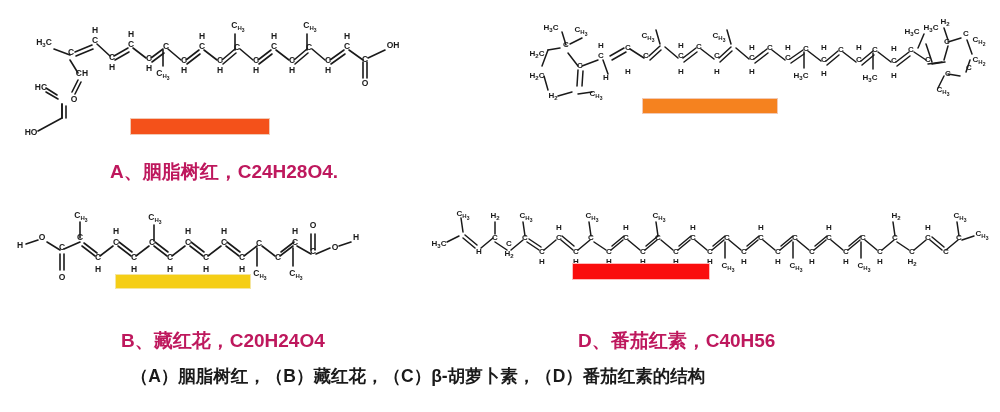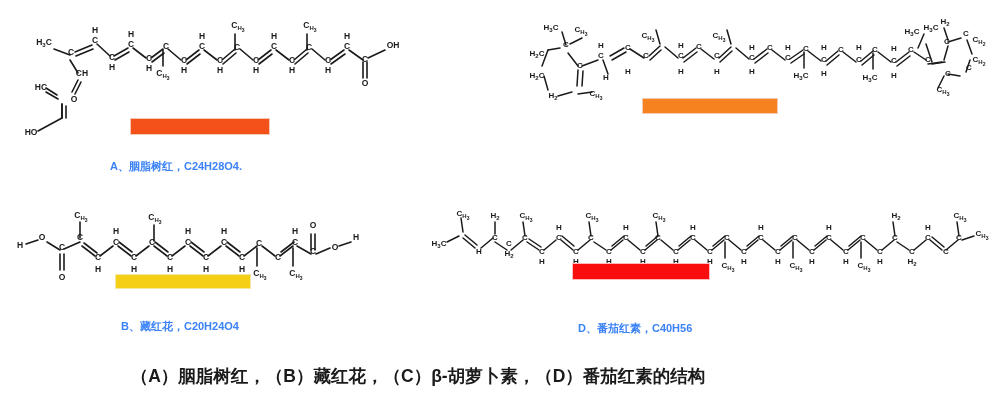--- a/index.html
+++ b/index.html
@@ -3,21 +3,21 @@
 <meta charset="utf-8">
 <style>
   html,body{margin:0;padding:0;background:#ffffff;}
   body{width:1000px;height:412px;position:relative;overflow:hidden;
        font-family:"Liberation Sans","DejaVu Sans",sans-serif;}
   .figure{position:absolute;left:0;top:0;width:1000px;height:412px;background:#fff;}
   .panel{position:absolute;}
   .struct{position:absolute;left:0;top:0;}
   .struct svg{display:block;}
   .colorbar{position:absolute;border:1px solid #f2c9b4;box-sizing:border-box;}
-  .cap{position:absolute;color:#3b82f6;font-weight:bold;font-size:11px;
+  .cap{position:absolute;color:#be185d;font-weight:bold;font-size:19px;
        white-space:nowrap;letter-spacing:0px;}
   .figcaption{position:absolute;left:0;top:364px;width:836px;text-align:center;
        color:#1a1a1a;font-size:17.5px;font-weight:bold;white-space:nowrap;}
   
 </style>
 </head>
 <body>
 
 <div class="figure">
 
@@ -316,21 +316,21 @@
           <text x="313" y="62">C</text>
           <text x="313" y="36">O</text>
           <text x="335" y="58">O</text>
           <text x="356" y="48">H</text>
         </g>
       </svg>
     </div>
 
     <div class="colorbar" style="left:115px;top:82px;width:136px;height:15px;background:#f5ce16;border-color:#f5e6a0;"></div>
 
-    <div class="cap" style="left:115px;top:127px;padding-left:6px;">B、藏红花，C20H24O4</div>
+    <div class="cap" style="left:115px;top:136px;padding-left:6px;">B、藏红花，C20H24O4</div>
   </div>
 
   <div class="panel" style="left:425px;top:192px;width:575px;height:150px;">
 
     <div class="struct">
       <svg width="570" height="100" viewBox="0 0 570 100" aria-hidden="true">
         <g stroke="#1a1a1a" stroke-width="1.5" fill="none" stroke-linecap="round">
           <path d="M22,50 L34,44"></path>
           <path d="M38,40 L36,26"></path>
           <path d="M38,46 L50,56"></path>
@@ -447,18 +447,18 @@
           <text x="521" y="62">C</text>
           <text x="534" y="48">C</text>
           <text x="535" y="26">C<tspan font-size="6" dy="2">H</tspan><tspan font-size="5" dy="2">3</tspan></text>
           <text x="557" y="44">C<tspan font-size="6" dy="2">H</tspan><tspan font-size="5" dy="2">3</tspan></text>
         </g>
       </svg>
     </div>
 
     <div class="colorbar" style="left:147px;top:71px;width:138px;height:17px;background:#fa0d0d;border-color:#fbb;"></div>
 
-    <div class="cap" style="left:153px;top:129px;">D、番茄红素，C40H56</div>
+    <div class="cap" style="left:153px;top:136px;">D、番茄红素，C40H56</div>
   </div>
 
   <div class="figcaption">（A）胭脂树红，（B）藏红花，（C）β-胡萝卜素，（D）番茄红素的结构</div>
 
 </div>
 
 </body></html>

